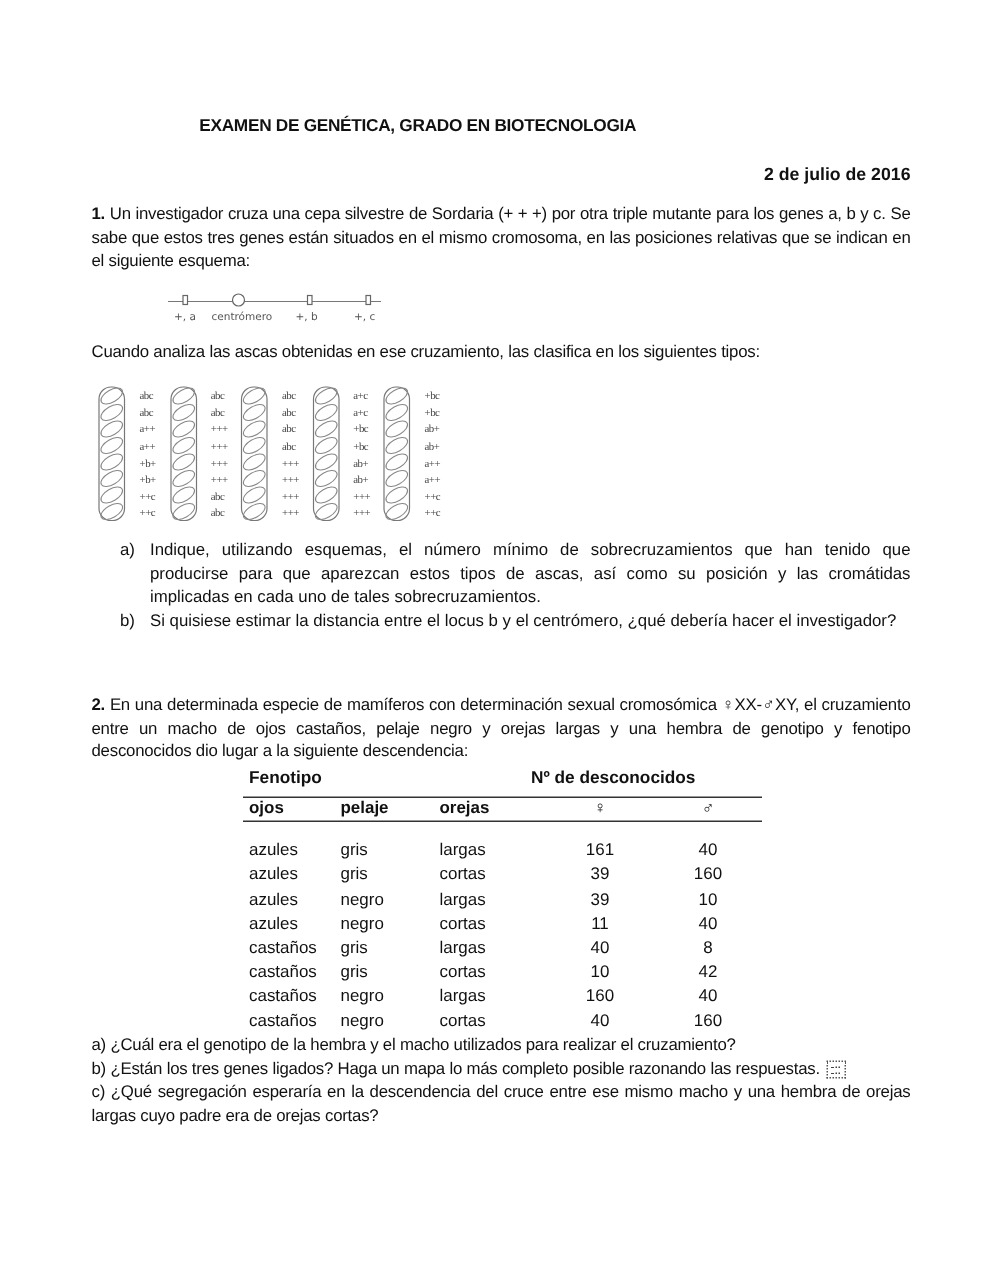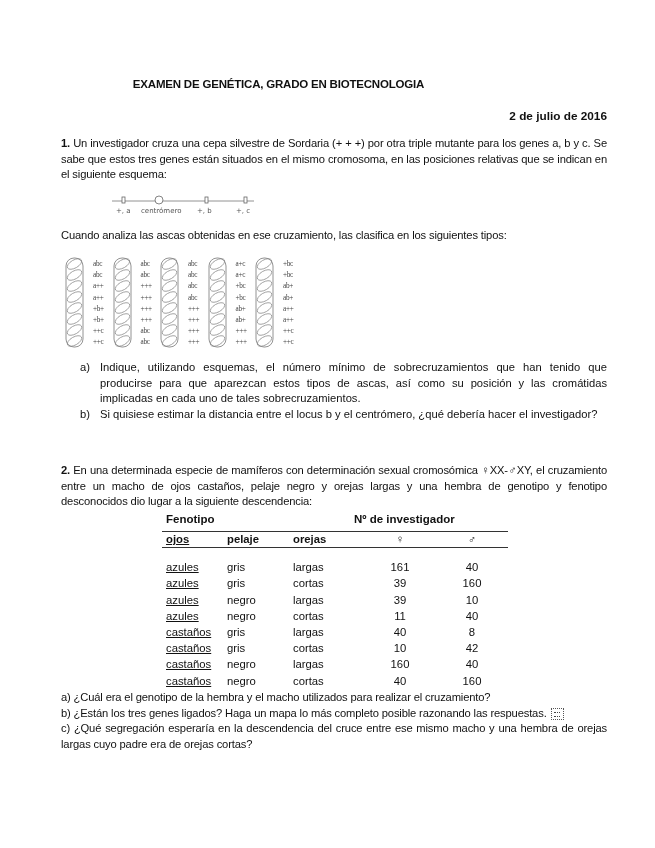--- a/index.html
+++ b/index.html
@@ -23,21 +23,21 @@
   .qlist { left: 80px; width: 527px; top: 360px; line-height: 15.6px; text-align: justify; }
   .qitem { position: relative; padding-left: 20px; margin-bottom: 0; }
   .qitem .lbl { position: absolute; left: 0; top: 0; }
   .p2 { top: 463px; }
   .tbl { left: 162px; top: 511px; width: 346px; }
   .tbl .hdr1 { position: relative; height: 19px; font-weight: bold; font-size: 11.5px; }
   .tbl .hdr1 span { position: absolute; top: 2px; text-align: center; }
   .tbl .line { position: absolute; left: 0; width: 346px; height: 1px; background: #333; }
   .row { position: relative; height: 16.2px; font-size: 11.3px; }
   .row span { position: absolute; top: 0; }
-  .row .c0 { left: 4px; text-decoration: underline; } .row .c1 { left: 65px; } .row .c2 { left: 131px; }
+  .row .c0 { left: 4px; } .row .c1 { left: 65px; } .row .c2 { left: 131px; }
   .row .c3 { left: 218px; width: 40px; text-align: center; }
   .row .c4 { left: 290px; width: 40px; text-align: center; }
   .hdr2 { font-weight: bold; }
   .final { left: 61px; width: 546px; top: 690px; line-height: 15.7px; text-align: justify; letter-spacing: -0.15px; }
   .anchor-icon { display: inline-block; width: 11px; height: 10px; border: 1px dotted #555; vertical-align: middle; margin-left: 4px; position: relative; }
   .anchor-icon::after { content: ""; position: absolute; left: 2px; top: 3px; width: 6px; height: 3px; border-top: 1px dotted #444; border-bottom: 1px dotted #444; }
 </style>
 </head>
 <body>
 
@@ -193,21 +193,21 @@
   </div>
 </div>
 
 <div class="abs para p2">
   <b>2.</b><span> En una determinada especie de mamíferos con determinación sexual cromosómica ♀XX-♂XY, el cruzamiento entre un macho de ojos castaños, pelaje negro y orejas largas y una hembra de genotipo y fenotipo desconocidos dio lugar a la siguiente descendencia:</span>
 </div>
 
 <div class="abs tbl">
   <div class="hdr1">
     <span style="left:4px">Fenotipo</span>
-    <span style="left:192px">Nº de investigador</span>
+    <span style="left:192px">Nº de desconocidos</span>
   </div>
   <div class="line" style="top:20px"></div>
   <div class="row hdr2" style="margin-top:3px">
     <span class="c0">ojos</span>
     <span class="c1">pelaje</span>
     <span class="c2">orejas</span>
     <span class="c3">♀</span>
     <span class="c4">♂</span>
   </div>
   <div class="line" style="top:36px"></div>

